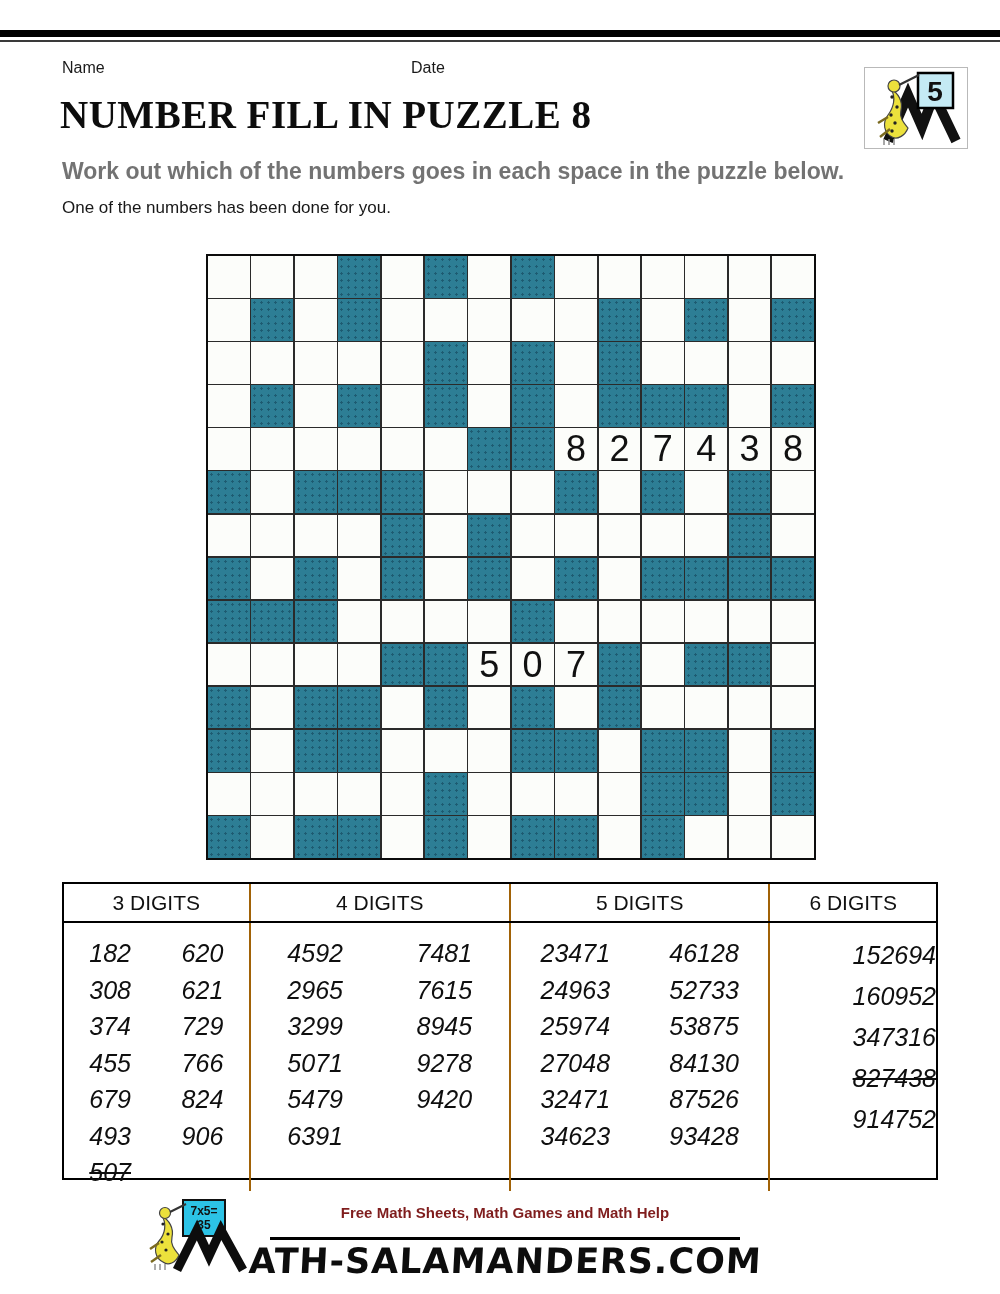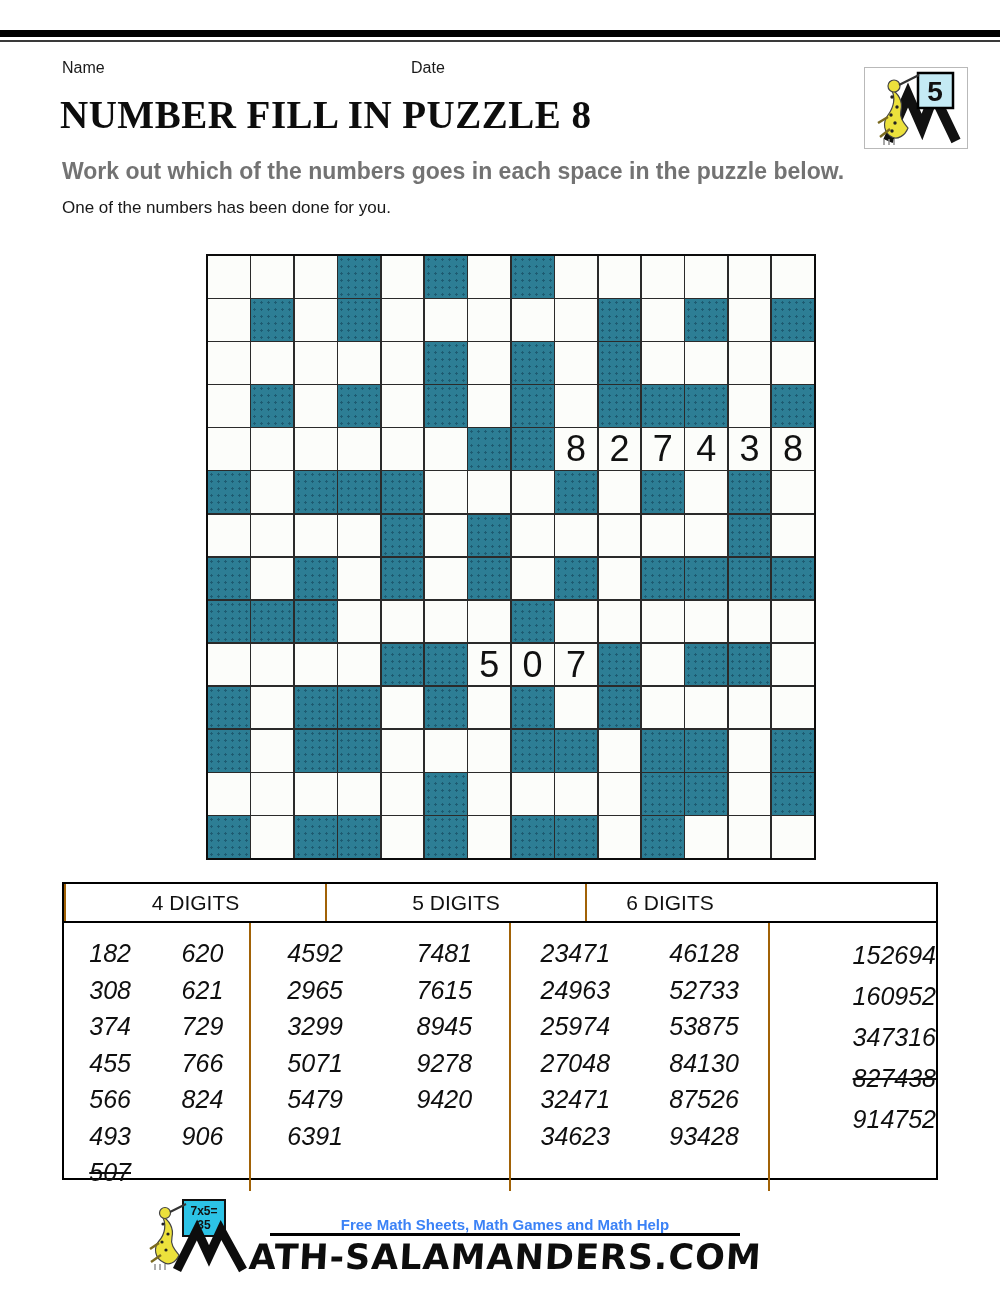--- a/index.html
+++ b/index.html
@@ -43,21 +43,21 @@
   .sublist{flex:1;display:flex;flex-direction:column;align-items:center;}
   .num{font-size:25px;line-height:36.5px;color:#0f0f0f;}
   .w3 .num{line-height:41px;}
   .struck{text-decoration:line-through;}
 
   
   .footer{position:absolute;left:0;top:1198px;width:900px;display:flex;
           justify-content:center;align-items:flex-start;}
   .footer-logo{flex:none;margin-right:-10px;}
   .footer-col{display:flex;flex-direction:column;align-items:center;}
-  .tagline{font-size:15px;font-weight:bold;color:#3b82f6;padding:6px 14px 0 14px;margin-top:12px;}
+  .tagline{font-size:15px;font-weight:bold;color:#7f1d1d;padding:6px 14px 16px 14px;}
   .tagline-rule{width:470px;height:3px;background:#000;}
   .site{font-size:35px;font-weight:bold;letter-spacing:1px;color:#0d0d0d;
         font-family:"DejaVu Sans",sans-serif;transform:skewX(-3deg);margin-top:1px;}
 </style>
 </head>
 <body>
 
 <div class="page">
 
   <div class="rule-thick"></div>
@@ -288,32 +288,33 @@
       <div class="cell teal"></div>
       <div class="cell"></div>
       <div class="cell teal"></div>
       <div class="cell"></div>
       <div class="cell"></div>
       <div class="cell"></div>
     </div>
 
   <div class="bank" id="number-bank">
     <div class="bank-header" id="bank-header">
+        <div class="hcell w0">3 DIGITS</div>
         <div class="hcell w1 vline">4 DIGITS</div>
         <div class="hcell w2 vline">5 DIGITS</div>
         <div class="hcell w3 vline">6 DIGITS</div>
       </div>
     <div class="bank-body" id="bank-body">
         <div class="bcol w0">
           <div class="sublist">
             <div class="num">182</div>
             <div class="num">308</div>
             <div class="num">374</div>
             <div class="num">455</div>
-            <div class="num">566</div>
+            <div class="num">679</div>
             <div class="num">493</div>
             <div class="num struck">507</div>
           </div>
           <div class="sublist">
             <div class="num">620</div>
             <div class="num">621</div>
             <div class="num">729</div>
             <div class="num">766</div>
             <div class="num">824</div>
             <div class="num">906</div>

